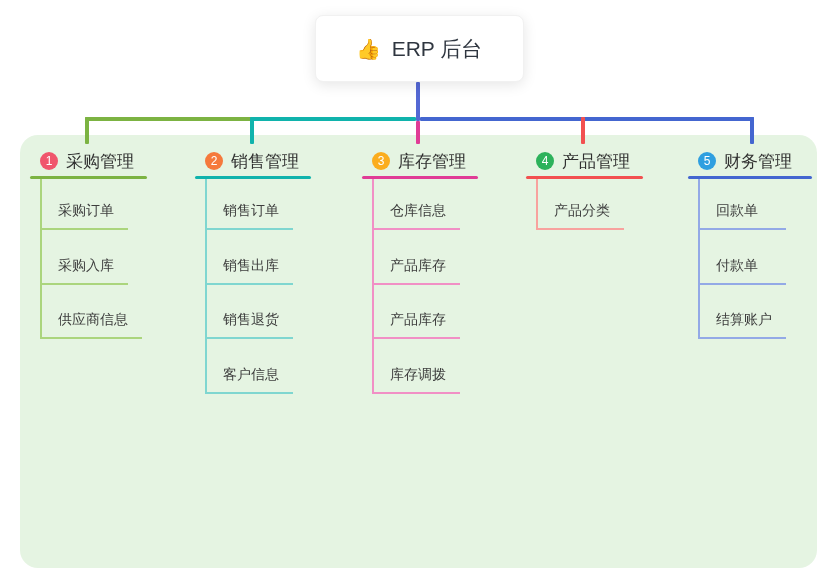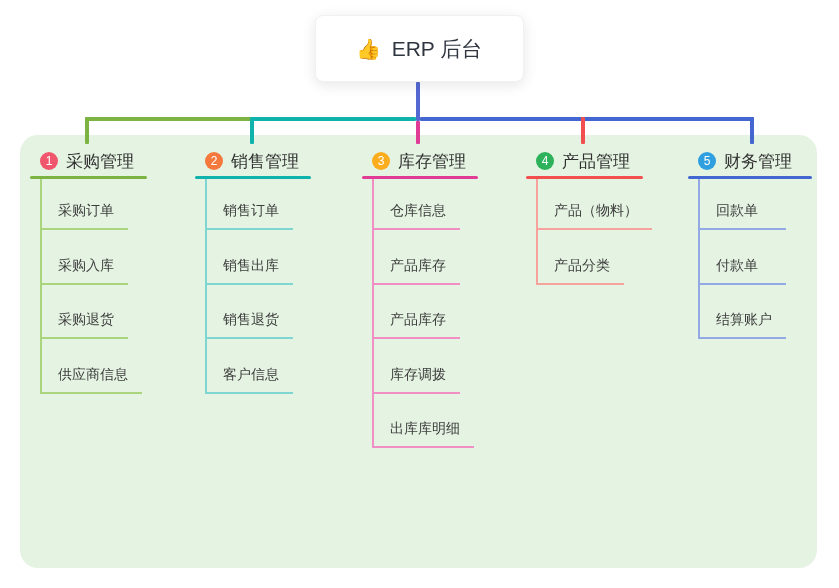--- a/index.html
+++ b/index.html
@@ -69,21 +69,20 @@
 
   <div class="branch" style="left: 30px; --main: #7cb342; --light: #abd57d; --badge: #f0566c;">
     <div class="branch-title">
       <span class="badge">1</span>
       <span>采购管理</span>
     </div>
     <div class="branch-underline" style="width:117px;"></div>
     <div class="children">
       <div class="child">采购订单</div>
       <div class="child">采购入库</div>
-      <div class="child">采购退货</div>
       <div class="child">供应商信息</div>
     </div>
   </div>
 
   <div class="branch" style="left: 195px; --main: #10b3ac; --light: #7fd6d0; --badge: #f5793c;">
     <div class="branch-title">
       <span class="badge">2</span>
       <span>销售管理</span>
     </div>
     <div class="branch-underline" style="width:116px;"></div>
@@ -99,32 +98,30 @@
     <div class="branch-title">
       <span class="badge">3</span>
       <span>库存管理</span>
     </div>
     <div class="branch-underline" style="width:116px;"></div>
     <div class="children">
       <div class="child">仓库信息</div>
       <div class="child">产品库存</div>
       <div class="child">产品库存</div>
       <div class="child">库存调拨</div>
-      <div class="child">出库库明细</div>
     </div>
   </div>
 
   <div class="branch" style="left: 526px; --main: #f25050; --light: #f8a29e; --badge: #2db25b;">
     <div class="branch-title">
       <span class="badge">4</span>
       <span>产品管理</span>
     </div>
     <div class="branch-underline" style="width:117px;"></div>
     <div class="children">
-      <div class="child">产品（物料）</div>
       <div class="child">产品分类</div>
     </div>
   </div>
 
   <div class="branch" style="left: 688px; --main: #4466d0; --light: #93a9e6; --badge: #2f9fe0;">
     <div class="branch-title">
       <span class="badge">5</span>
       <span>财务管理</span>
     </div>
     <div class="branch-underline" style="width:124px;"></div>

